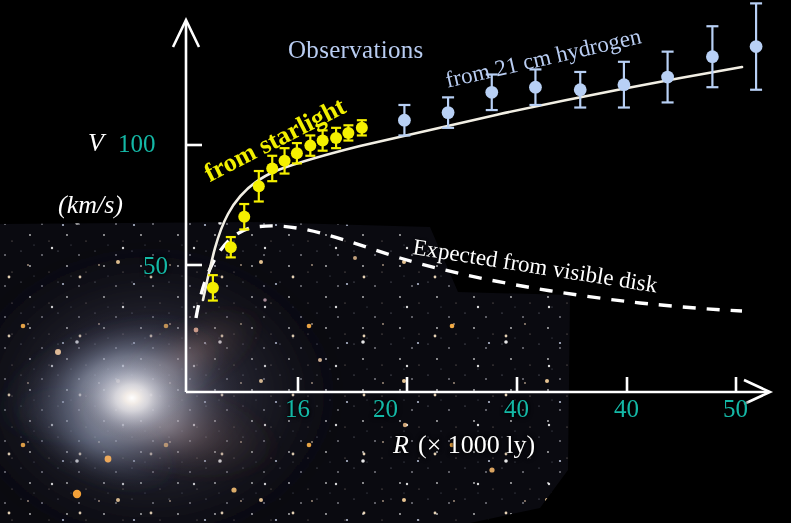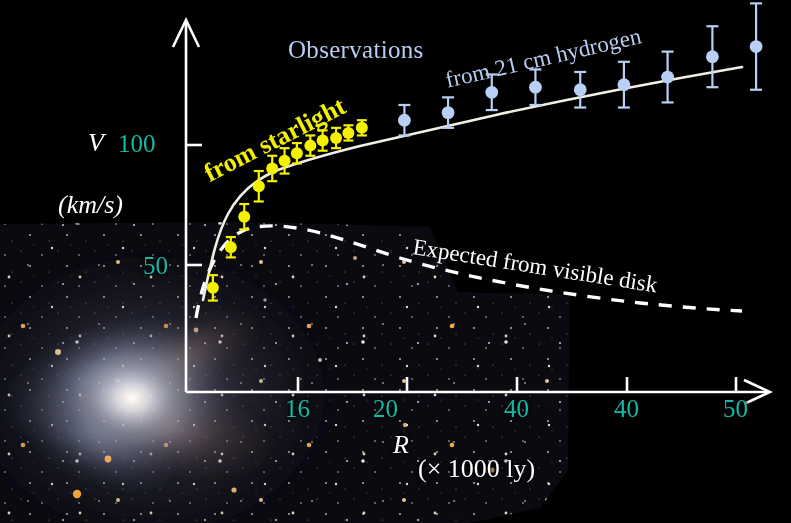--- a/index.html
+++ b/index.html
@@ -276,15 +276,15 @@
   <div class="lbl tick-num" style="left:723px;top:395px;">50</div>
 
   <div class="lbl axis-title" style="left:88px;top:128px;">
     <i>V</i>
   </div>
   <div class="lbl axis-title" style="left:58px;top:190px;font-style:italic;">(km/s)</div>
 
   <div class="lbl axis-title" style="left:393px;top:430px;">
     <i>R</i>
   </div>
-  <div class="lbl axis-title" style="left:418px;top:430px;margin-top:24px;">(× 1000 ly)</div>
+  <div class="lbl axis-title" style="left:418px;top:430px;">(× 1000 ly)</div>
 
 </div>
 
 </body></html>

